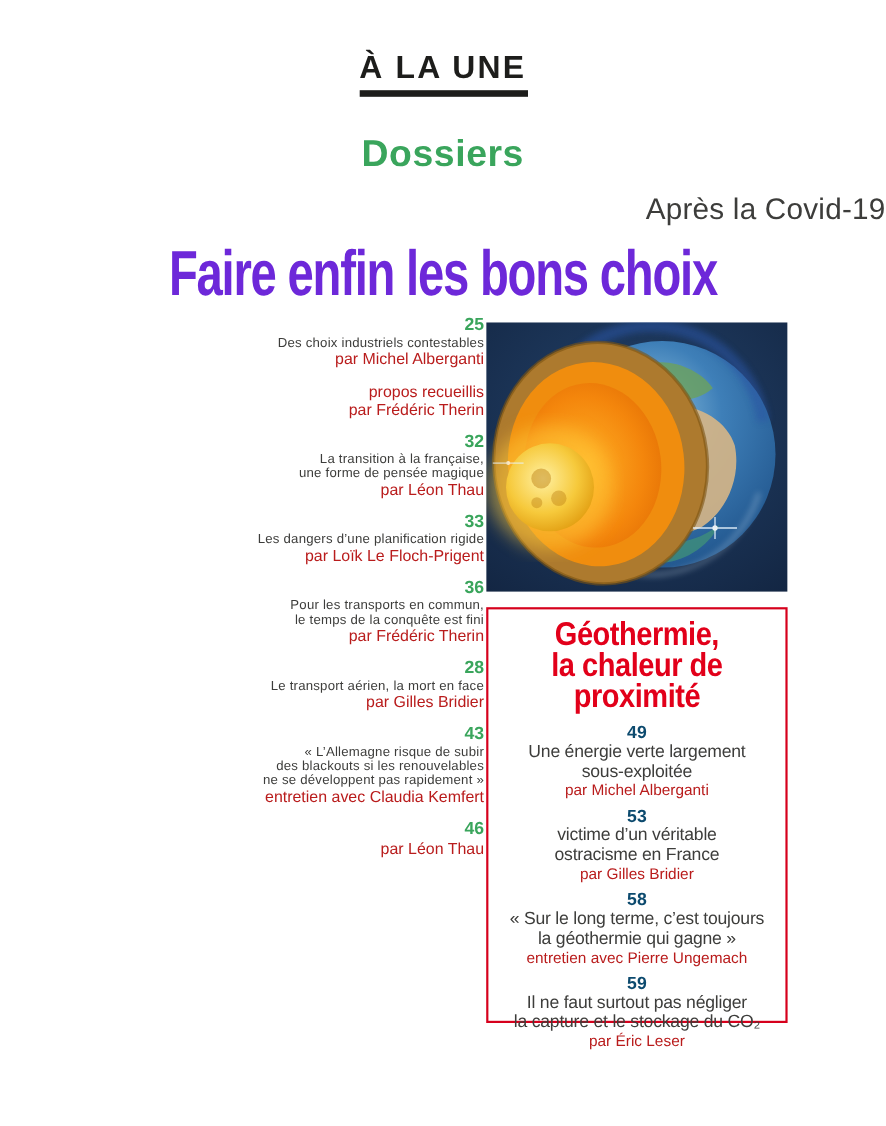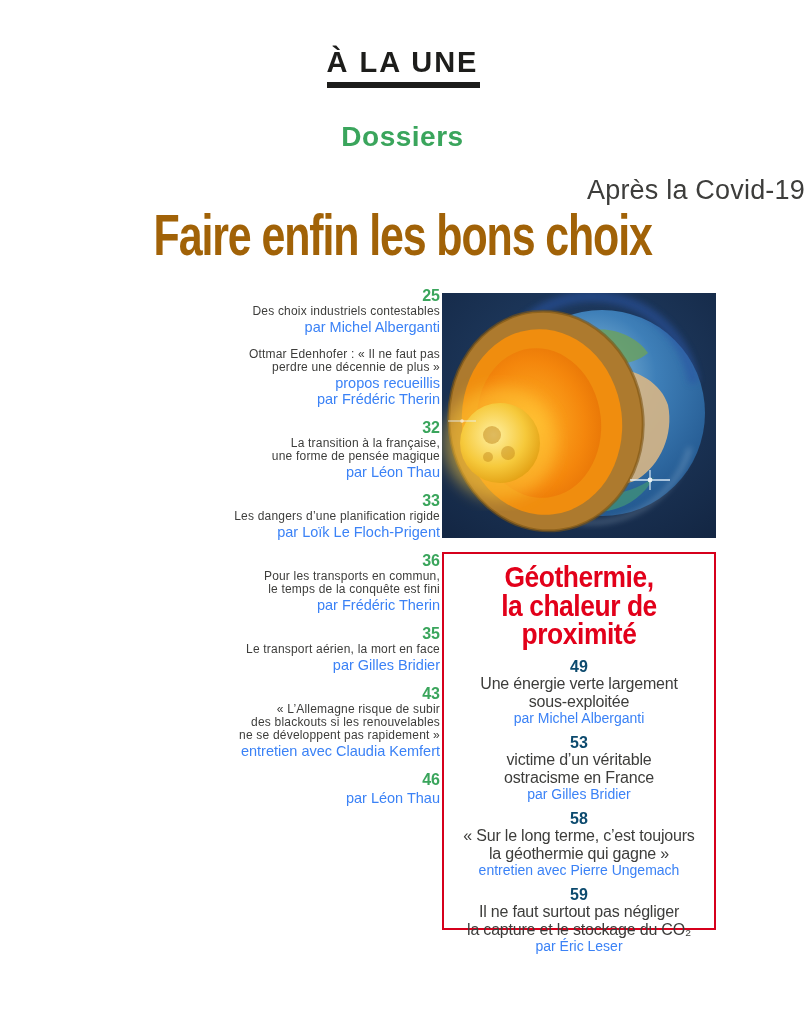--- a/index.html
+++ b/index.html
@@ -10,45 +10,45 @@
   
   .kicker{
     position:absolute;top:46px;left:0;right:0;text-align:center;
     font-size:29px;font-weight:700;letter-spacing:2px;color:#1d1d1b;
   }
   .kicker-rule{
     position:absolute;top:82px;left:327px;width:153px;height:6px;background:#1d1d1b;
   }
   .section-title{
     position:absolute;top:121px;left:0;right:0;text-align:center;
-    font-size:28px;font-weight:700;letter-spacing:.5px;color:#3aa55c;
+    font-size:34px;font-weight:700;letter-spacing:.5px;color:#3aa55c;
   }
   .supertitle{
     position:absolute;top:175px;left:0;right:0;text-align:right;
     font-size:27px;color:#3d3d3b;letter-spacing:.2px;
   }
   .headline{
-    position:absolute;top:206px;left:0;right:0;text-align:center;line-height:1;color:#a16207;
+    position:absolute;top:220px;left:0;right:0;text-align:center;line-height:1;color:#6d28d9;
   }
   .headline .condense{
     display:inline-block;font-size:58px;font-weight:700;white-space:nowrap;
     transform:scaleX(.74);transform-origin:center;letter-spacing:-1.5px;
   }
   
   .left-col{
     position:absolute;left:70px;top:288px;width:370px;
     display:flex;flex-direction:column;gap:13px;text-align:right;
   }
   .entry{display:block;}
   .entry .num{font-size:16px;font-weight:700;line-height:1.05;color:#3aa55c;}
   .entry .title{
     font-size:12px;color:#3d3d3b;line-height:1.08;letter-spacing:.2px;white-space:pre-line;
   }
   .entry .byline{
-    font-size:14.5px;color:#3b82f6;line-height:1.12;margin-top:1px;white-space:pre-line;
+    font-size:14.5px;color:#b91c1c;line-height:1.12;margin-top:1px;white-space:pre-line;
   }
   
   .right-col{position:absolute;left:442px;top:293px;width:274px;}
   .earth{width:274px;height:245px;display:block;}
   .geo-box{
     margin-top:14px;border:2px solid #d6001c;box-sizing:border-box;height:378px;
     padding:9px 2px 0;display:flex;flex-direction:column;gap:8px;text-align:center;
   }
   .geo-title{color:#e2001a;line-height:.95;margin-bottom:2px;}
   .geo-title .condense{
@@ -70,22 +70,20 @@
   <div class="supertitle">Après la Covid-19</div>
   <h1 class="headline" style="margin:0;font-weight:700;"><span class="condense">Faire enfin les bons choix</span></h1>
 
   <div class="left-col">
     <div class="entry">
       <div class="num">25</div>
       <div class="title">Des choix industriels contestables</div>
       <div class="byline">par Michel Alberganti</div>
     </div>
     <div class="entry">
-      <div class="title">Ottmar Edenhofer : « Il ne faut pas
-perdre une décennie de plus »</div>
       <div class="byline">propos recueillis
 par Frédéric Therin</div>
     </div>
     <div class="entry">
       <div class="num">32</div>
       <div class="title">La transition à la française,
 une forme de pensée magique</div>
       <div class="byline">par Léon Thau</div>
     </div>
     <div class="entry">
@@ -93,21 +91,21 @@
       <div class="title">Les dangers d’une planification rigide</div>
       <div class="byline">par Loïk Le Floch-Prigent</div>
     </div>
     <div class="entry">
       <div class="num">36</div>
       <div class="title">Pour les transports en commun,
 le temps de la conquête est fini</div>
       <div class="byline">par Frédéric Therin</div>
     </div>
     <div class="entry">
-      <div class="num">35</div>
+      <div class="num">28</div>
       <div class="title">Le transport aérien, la mort en face</div>
       <div class="byline">par Gilles Bridier</div>
     </div>
     <div class="entry">
       <div class="num">43</div>
       <div class="title">« L’Allemagne risque de subir
 des blackouts si les renouvelables
 ne se développent pas rapidement »</div>
       <div class="byline">entretien avec Claudia Kemfert</div>
     </div>

